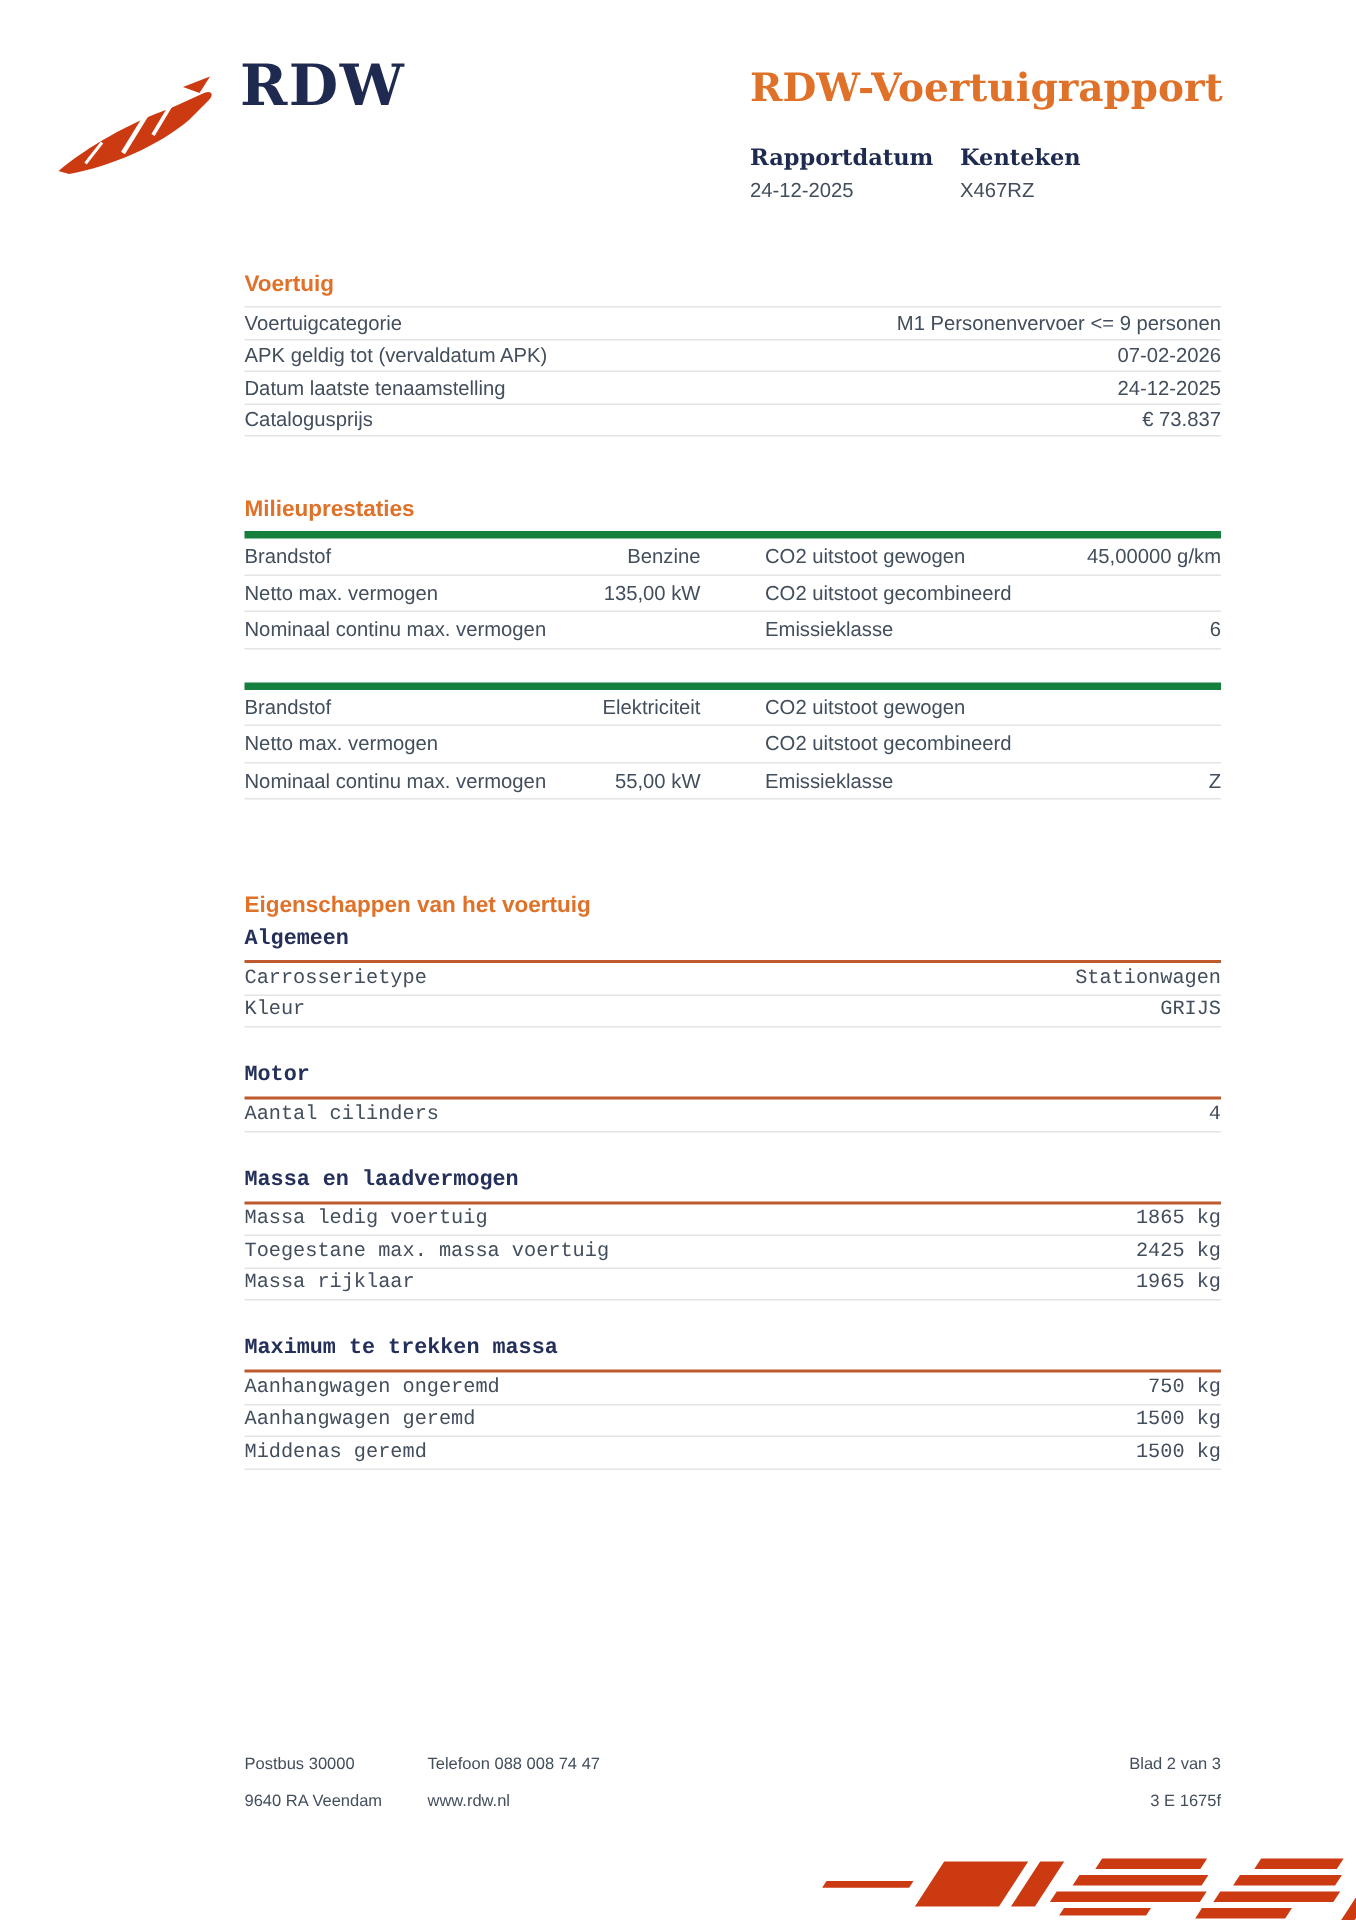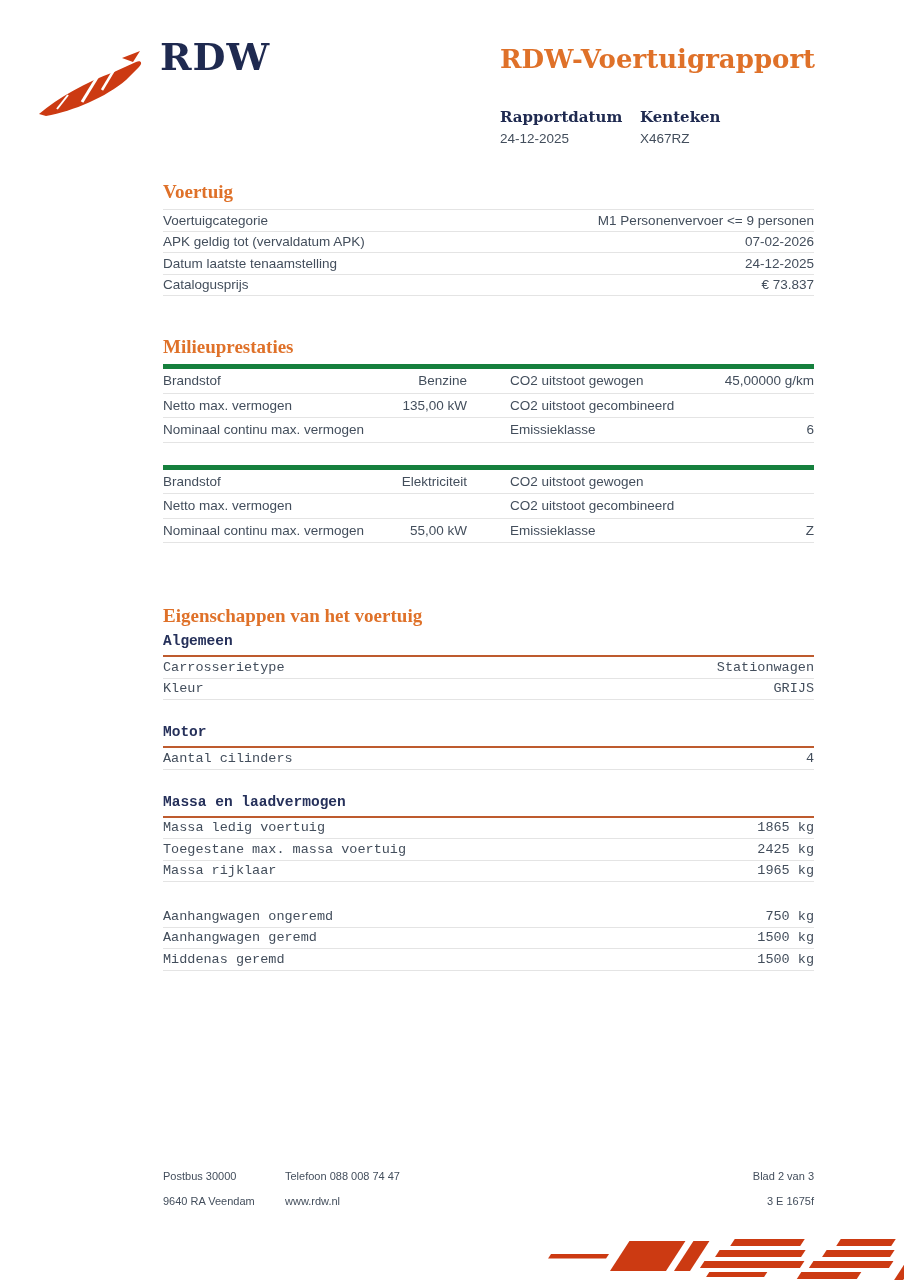--- a/index.html
+++ b/index.html
@@ -14,33 +14,33 @@
   .logo-text {
     position:absolute; left:160px; top:34px;
     font-family:"DejaVu Serif", serif; font-weight:700; font-size:38px;
     color:#1f2a50; letter-spacing:1px;
   }
   .doc-title {
     position:absolute; left:500px; top:44px; width:380px;
     font-family:"DejaVu Serif", serif; font-weight:700; font-size:26px;
     color:#df7129;
   }
-  .meta-col { position:absolute; top:108px; }
+  .meta-col { position:absolute; top:96px; }
   .meta-col.c1 { left:500px; }
   .meta-col.c2 { left:640px; }
   .meta-label {
     font-family:"DejaVu Serif", serif; font-weight:700; font-size:15px;
     color:#1f2a50; margin-bottom:5px;
   }
   .meta-value { font-size:13.5px; color:#434e5c; }
 
   
   .content { position:absolute; left:163px; top:181px; width:651px; }
   .sec-heading {
-    font-family:Liberation Serif, serif; font-weight:700; font-size:19px;
+    font-family:Liberation Sans, sans-serif; font-weight:700; font-size:15px;
     color:#df7129; margin-bottom:6px;
   }
   .rows { border-top:1px solid #e4e4e4; }
   .row {
     display:flex; justify-content:space-between; align-items:center;
     height:21.5px; border-bottom:1px solid #e4e4e4; font-size:13.5px;gap:17px;
   }
   .row-value { text-align:right; }
 
   .sec-milieu { margin-top:40px; }
@@ -222,20 +222,21 @@
           <span>Toegestane max. massa voertuig</span>
           <span class="row-value">2425 kg</span>
         </div>
         <div class="row">
           <span>Massa rijklaar</span>
           <span class="row-value">1965 kg</span>
         </div>
       </div>
 
       <div class="subsection">
+        <div class="subsection-title">Maximum te trekken massa</div>
         <div class="row">
           <span>Aanhangwagen ongeremd</span>
           <span class="row-value">750 kg</span>
         </div>
         <div class="row">
           <span>Aanhangwagen geremd</span>
           <span class="row-value">1500 kg</span>
         </div>
         <div class="row">
           <span>Middenas geremd</span>

